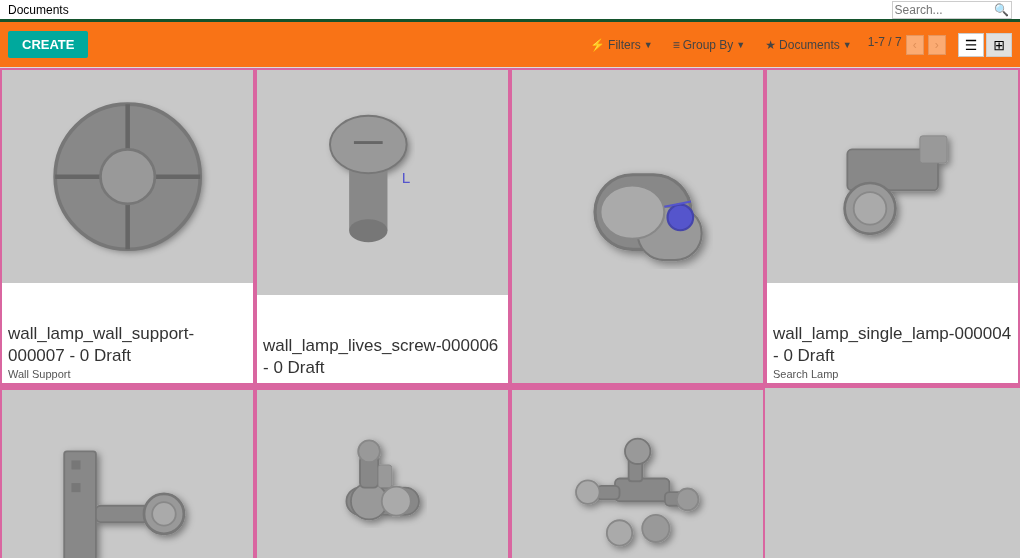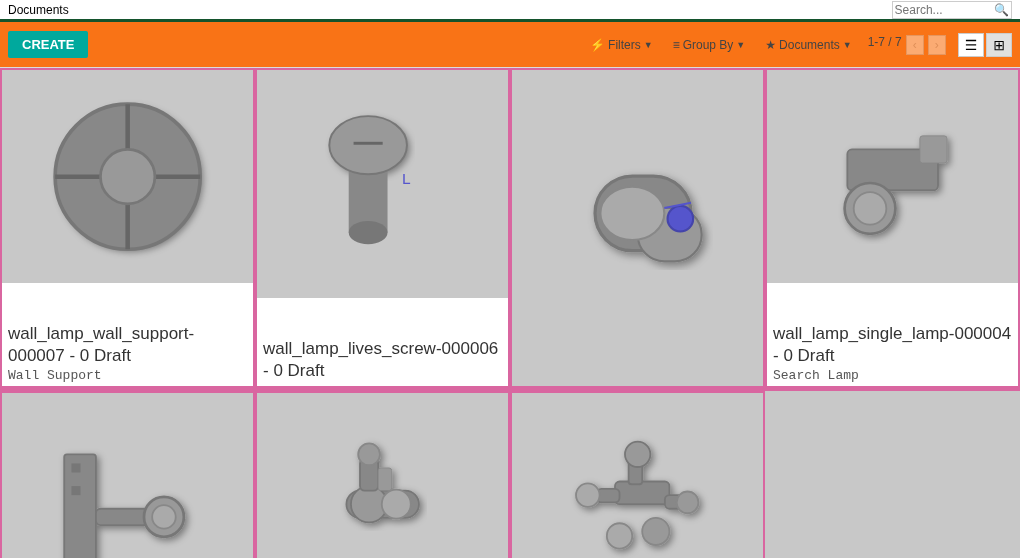--- a/index.html
+++ b/index.html
@@ -169,23 +169,22 @@
 
     .card-title {
       font-size: 17px;
       color: #333;
       font-weight: normal;
       line-height: 1.3;
       margin-top: 36px;
     }
 
     .card-subtitle {
-      font-size: 13px;
+      font-size: 11px;
       color: #555;
-      font-family: Liberation Mono, monospace;
     }
 
     .card-border-top {
       height: 3px;
       background: #d966a0;
       position: absolute;
       top: 0; left: 0; right: 0;
     }
 
     .card-border-bottom {

